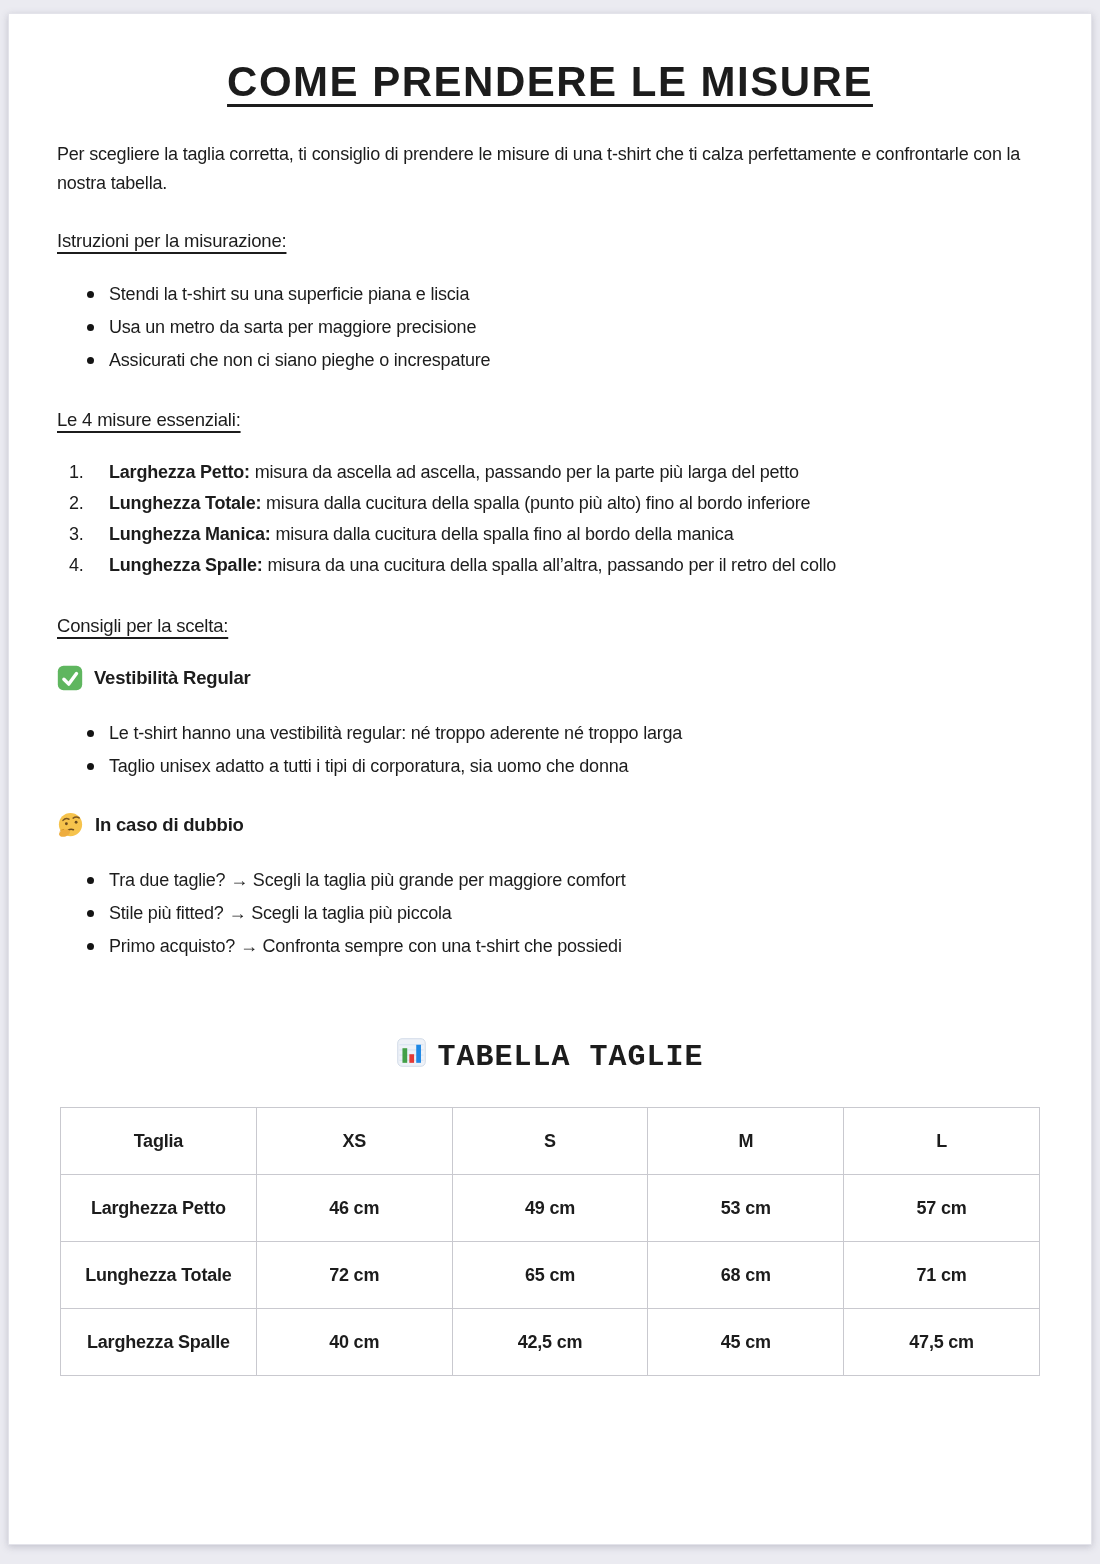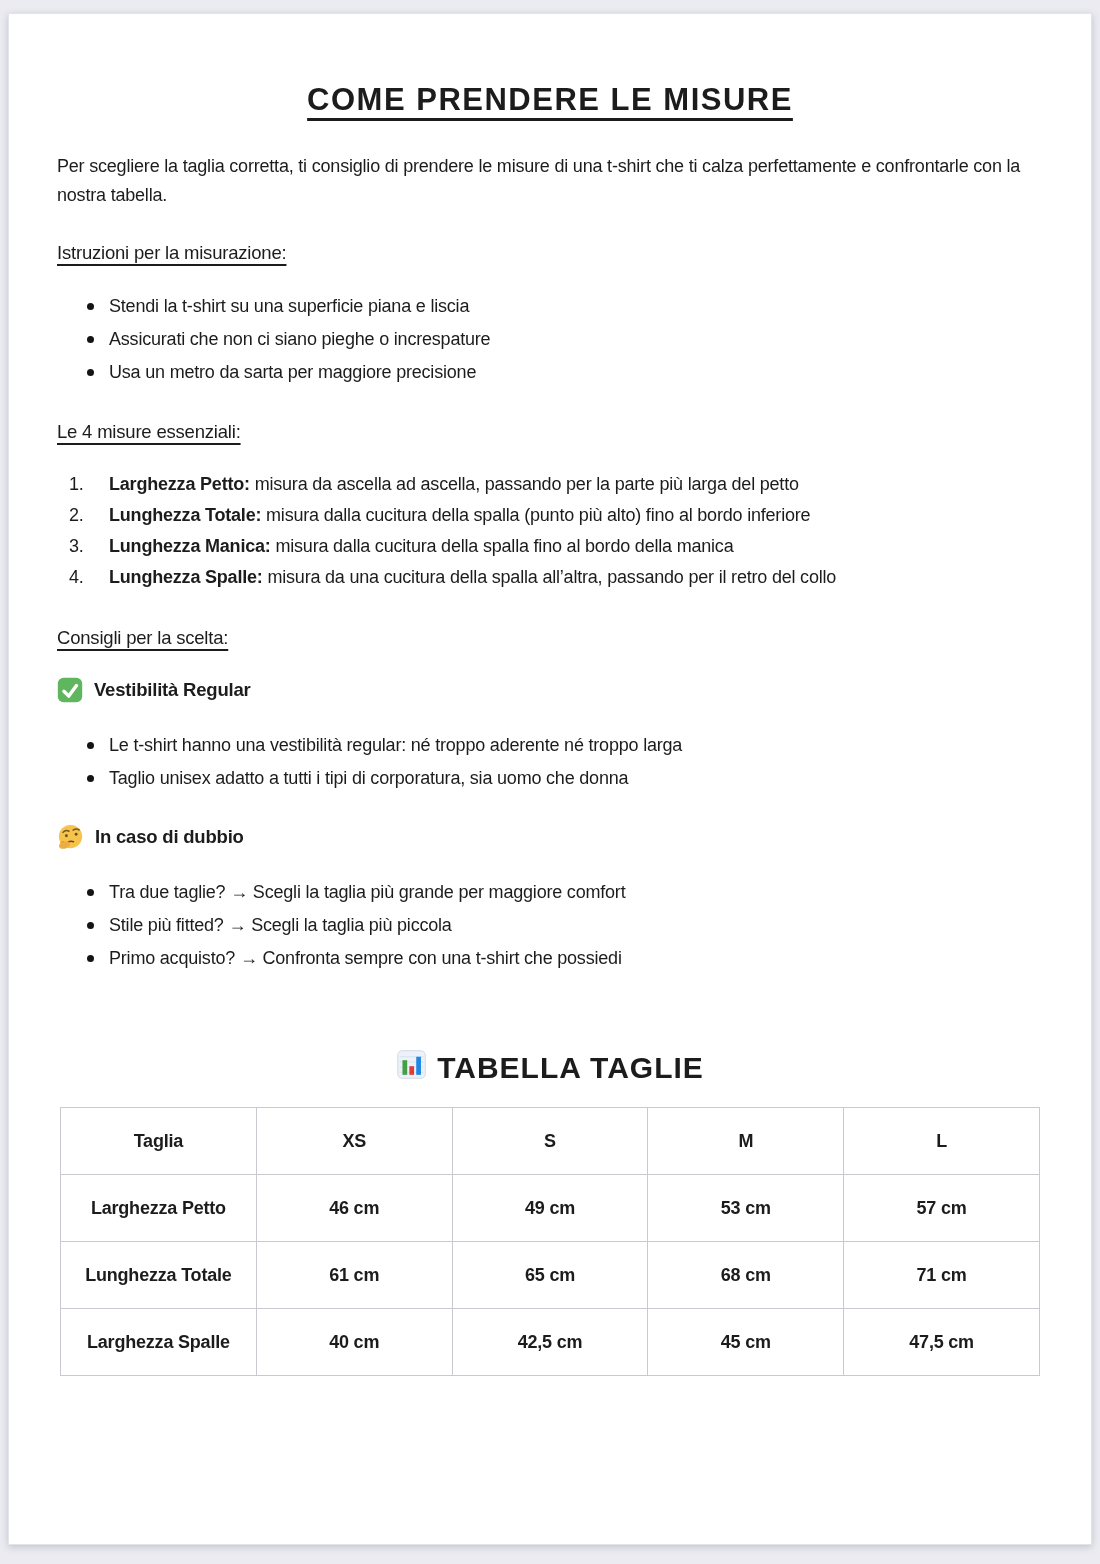--- a/index.html
+++ b/index.html
@@ -14,23 +14,23 @@
   .sheet {
     position: absolute;
     left: 8px; top: 13px;
     width: 1084px; height: 1532px;
     background: #ffffff;
     border: 1px solid #e3e3ea;
     box-shadow: 0 2px 7px rgba(90,90,110,0.28);
     padding: 0 48px;
   }
   .doc-title {
-    margin: 68px 0 0 0;
+    margin: 44px 0 0 0;
     text-align: center;
-    font-size: 31px;
+    font-size: 42px;
     font-weight: 700;
     letter-spacing: 1.5px;
     text-decoration: underline;
     text-decoration-thickness: 3px;
     text-underline-offset: 8px;
   }
   .intro {
     margin: 34px 0 0 0;
     font-size: 18px;
     line-height: 29px;
@@ -95,24 +95,25 @@
   .mt-lg { margin-top: 34px; }
   .table-title {
     margin: 74px 0 12px 0;
     display: flex;
     justify-content: center;
     align-items: center;
     gap: 10px;
     font-size: 30px;
     font-weight: 700;
     letter-spacing: 1px;
+    font-family: Liberation Mono, monospace;
   }
   table.size-table {
     width: 980px;
-    margin: 20px auto 0 auto;
+    margin: 30px auto 0 auto;
     border-collapse: collapse;
     table-layout: fixed;
   }
   table.size-table td {
     border: 1.5px solid #c9c9cf;
     height: 67px;
     text-align: center;
     vertical-align: middle;
     font-size: 18px;
     font-weight: 700;
@@ -124,22 +125,22 @@
 
 <div class="sheet">
 
   <h1 class="doc-title">COME PRENDERE LE MISURE</h1>
 
   <p class="intro">Per scegliere la taglia corretta, ti consiglio di prendere le misure di una t-shirt che ti calza perfettamente e confrontarle con la nostra tabella.</p>
 
   <h2 class="sec-heading">Istruzioni per la misurazione:</h2>
   <ul class="bullets">
     <li>Stendi la t-shirt su una superficie piana e liscia</li>
+    <li>Usa un metro da sarta per maggiore precisione</li>
     <li>Assicurati che non ci siano pieghe o increspature</li>
-    <li>Usa un metro da sarta per maggiore precisione</li>
   </ul>
 
   <h2 class="sec-heading">Le 4 misure essenziali:</h2>
   <ol class="measures">
     <li>
       <span class="num">1.</span>
       <span class="measure-label">Larghezza Petto:</span><span> misura da ascella ad ascella, passando per la parte più larga del petto</span>
     </li>
     <li>
       <span class="num">2.</span>
@@ -216,21 +217,21 @@
       </tr>
       <tr>
         <td>Larghezza Petto</td>
         <td>46 cm</td>
         <td>49 cm</td>
         <td>53 cm</td>
         <td>57 cm</td>
       </tr>
       <tr>
         <td>Lunghezza Totale</td>
-        <td>61 cm</td>
+        <td>72 cm</td>
         <td>65 cm</td>
         <td>68 cm</td>
         <td>71 cm</td>
       </tr>
       <tr>
         <td>Larghezza Spalle</td>
         <td>40 cm</td>
         <td>42,5 cm</td>
         <td>45 cm</td>
         <td>47,5 cm</td>

